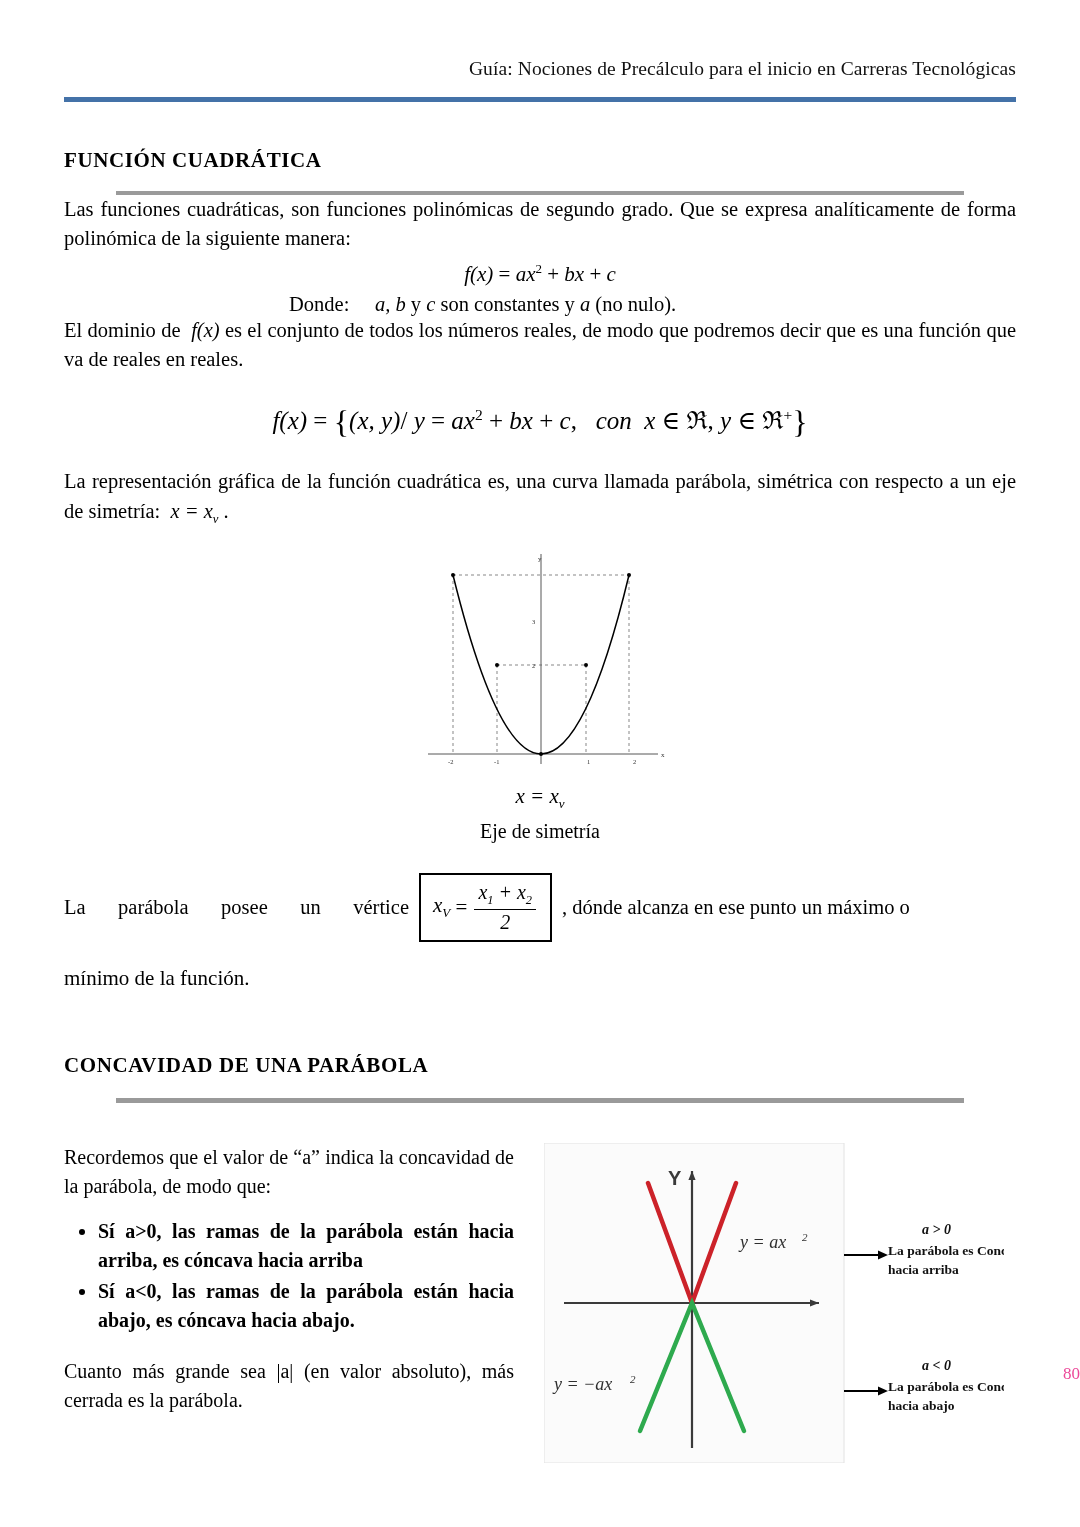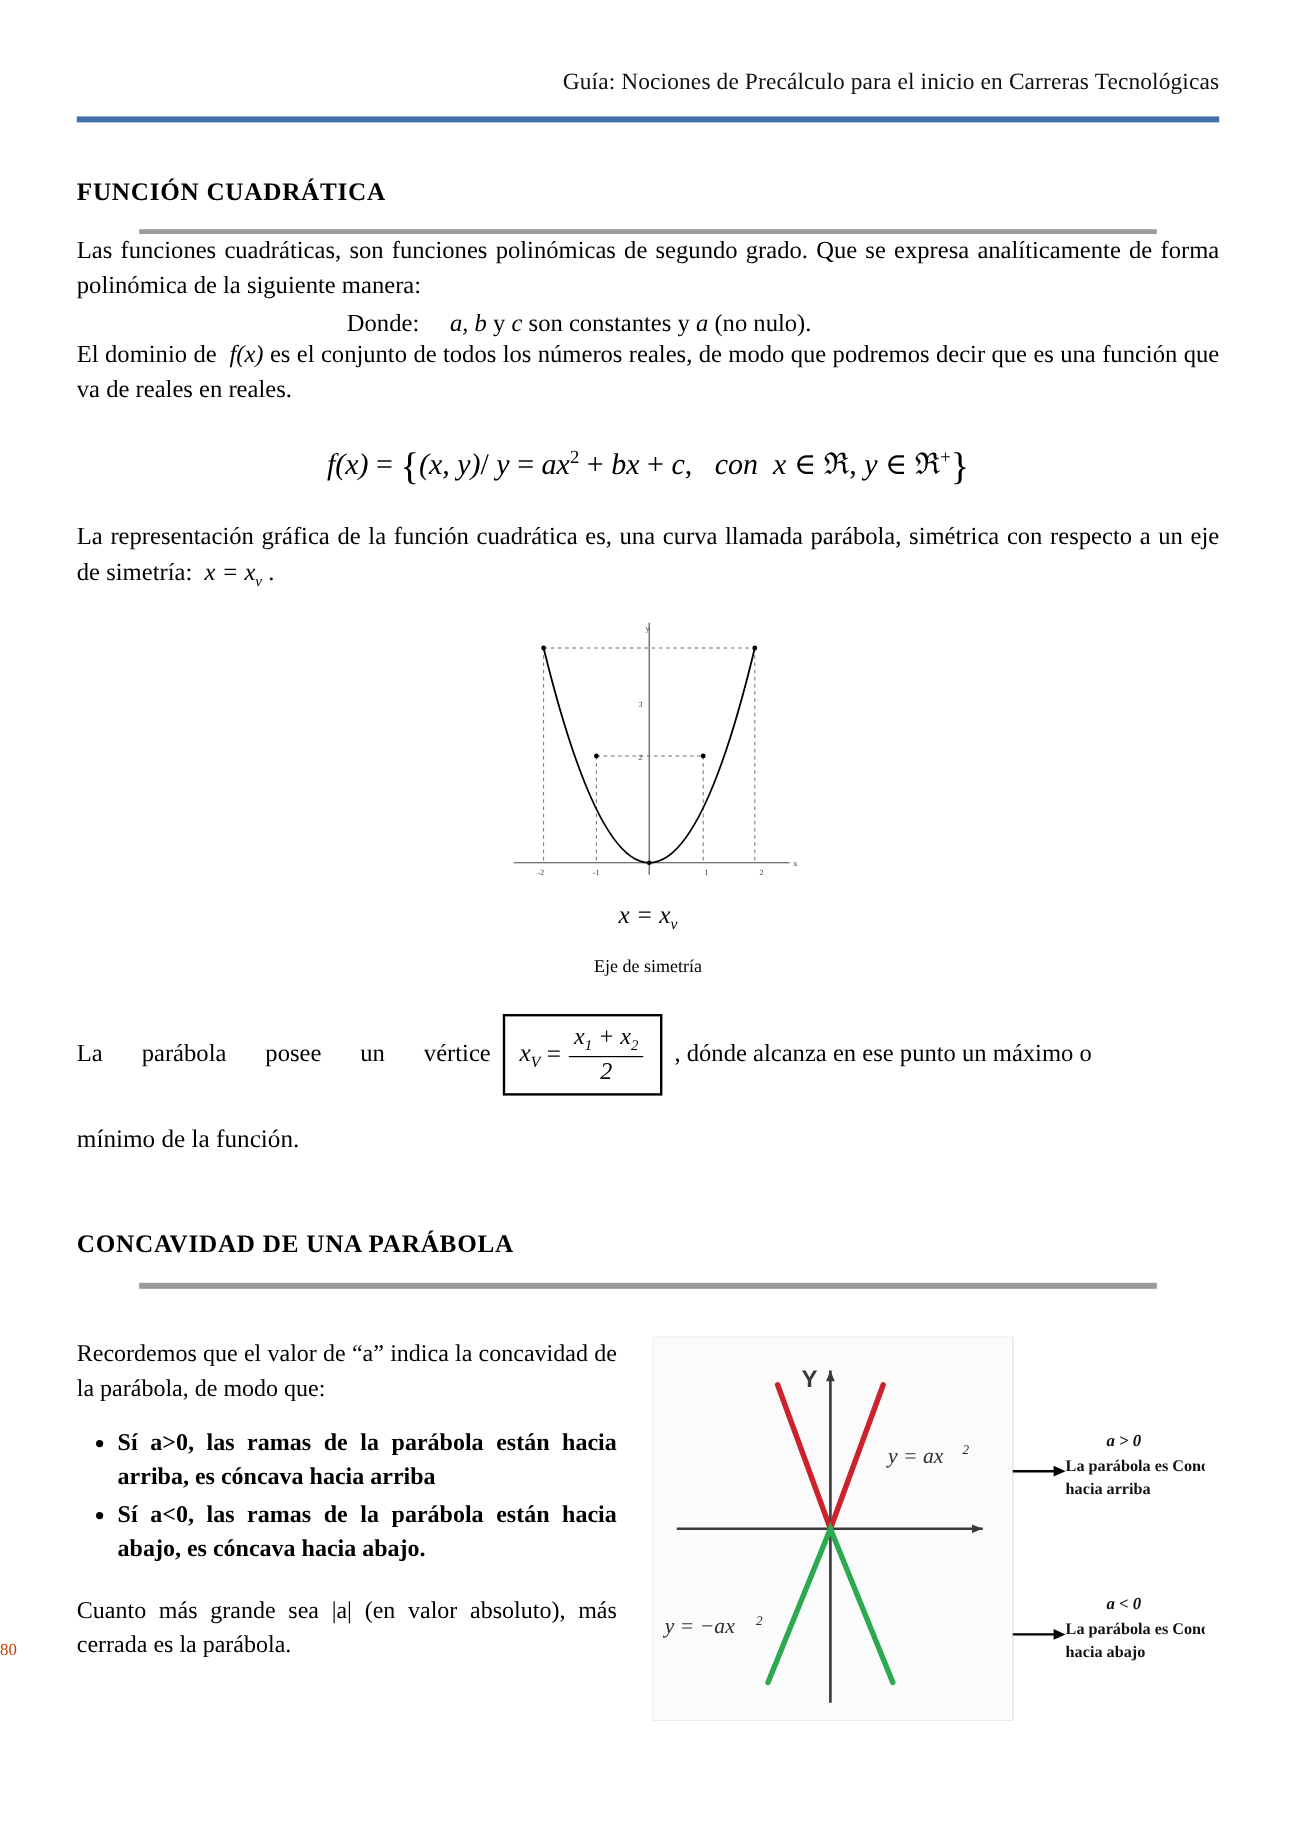--- a/index.html
+++ b/index.html
@@ -86,22 +86,22 @@
   .figure-wrap {
     margin-top: 20px;
     text-align: center;
   }
   .fig-caption-math {
     font-size: 21px;
     font-style: italic;
     margin-top: 2px;
   }
   .fig-caption {
-    font-size: 15px;
-    margin-top: 20px;
+    font-size: 20px;
+    margin-top: 8px;
   }
   
   .vertex-row {
     margin-top: 30px;
     display: flex;
     align-items: center;
     font-size: 20.5px;
   }
   .vertex-left {
     flex: 0 0 345px;
@@ -173,40 +173,43 @@
   }
   .conc-figure {
     position: relative;
     margin-left: 10px;
   }
   .page-number {
     position: absolute;
     bottom: 68px;
     left: 0;
     width: 100%;
-    text-align: left;
-    color: #c2410c;
-    font-size: 14px;
+    text-align: right;
+    color: #ec4899;
+    font-size: 17px;
   }
 </style>
 </head>
 <body>
 
 <div class="page">
 
   <div class="header">
     <span>Guía: Nociones de Precálculo para el inicio en Carreras Tecnológicas</span>
   </div>
   <div class="header-rule"></div>
 
   <div class="section-title">FUNCIÓN CUADRÁTICA</div>
   <div class="title-rule"></div>
 
   <p class="body para1">Las funciones cuadráticas, son funciones polinómicas de segundo grado. Que se expresa analíticamente de forma polinómica de la siguiente manera:</p>
 
+  <div class="eq-display-1">
+    <span class="math">f</span><span class="math">(x)</span> <span>=</span> <span class="math">ax</span><sup class="m">2</sup> <span>+</span> <span class="math">bx</span> <span>+</span> <span class="math">c</span>
+  </div>
 
   <div class="donde-line">
     <span>Donde:</span>
     &nbsp;&nbsp;&nbsp;
     <span class="mi">a, b</span> y <span class="mi">c</span> son constantes y <span class="mi">a</span> (no nulo).
   </div>
 
   <p class="body">
     <span>El dominio de</span>
     &nbsp;<span class="math">f</span><span class="math">(x)</span>

